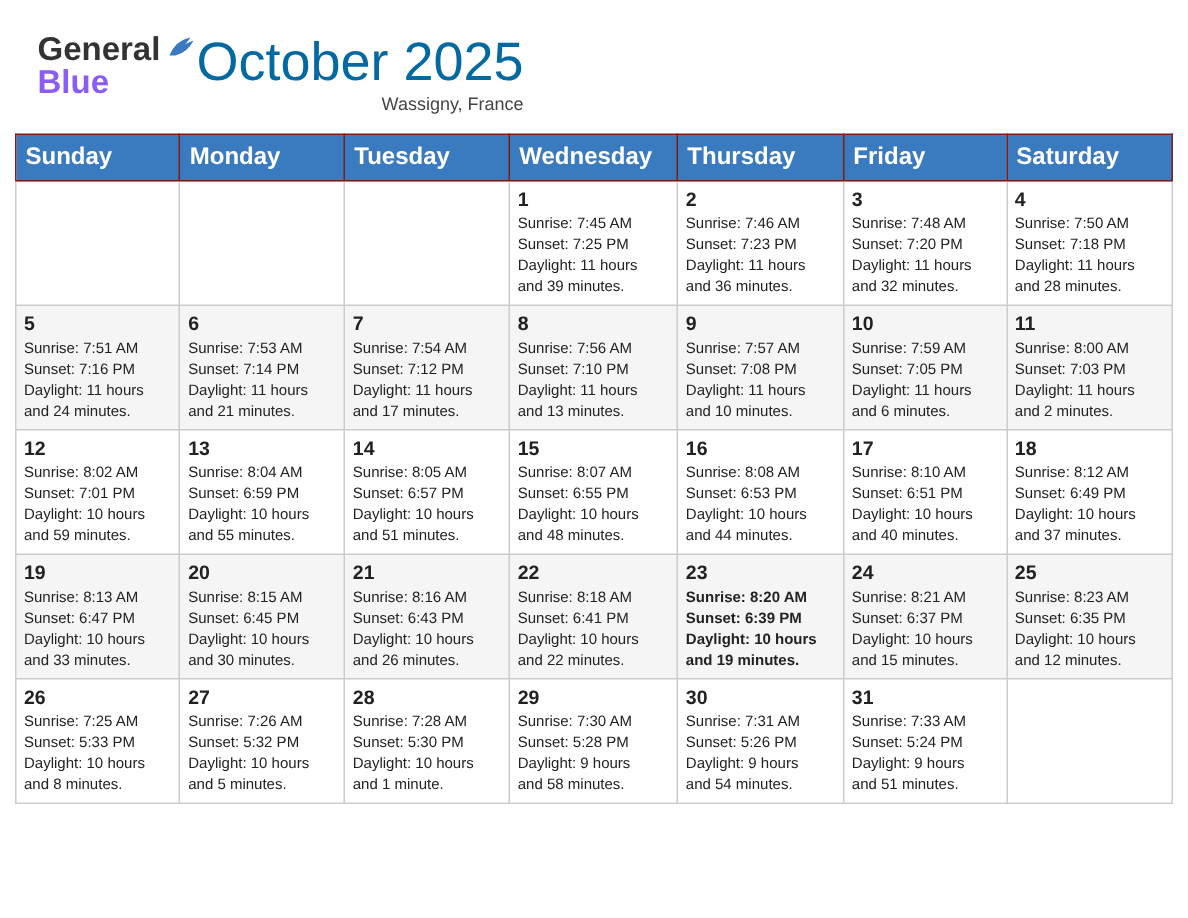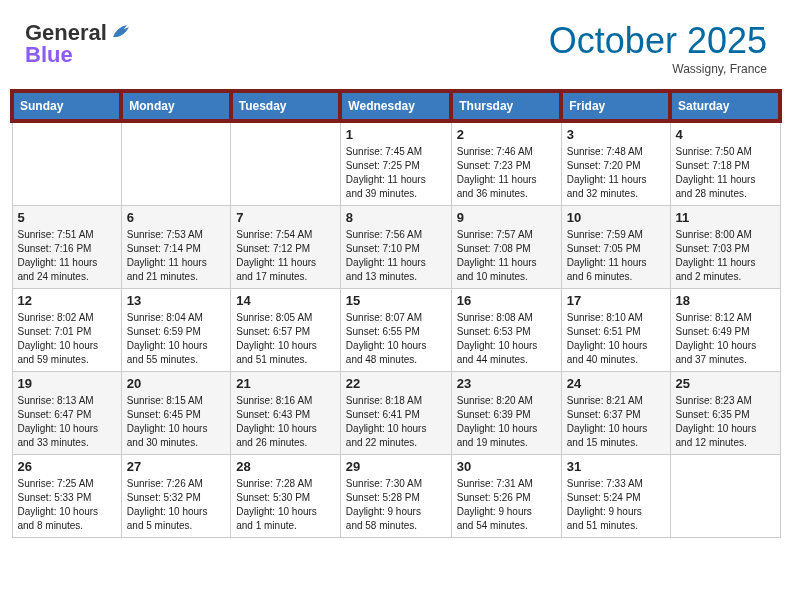--- a/index.html
+++ b/index.html
@@ -5,21 +5,20 @@
     * { box-sizing: border-box; margin: 0; padding: 0; }
     body {
       font-family: Arial, sans-serif;
       background: #fff;
       width: 792px;
       min-height: 612px;
       padding: 10px;
     }
     .header {
       display: flex;
-      justify-content: space-between;
       align-items: flex-start;
       padding: 10px 15px 5px 15px;
     }
     .logo {
       display: flex;
       flex-direction: column;
       align-items: flex-start;
     }
     .logo-row {
       display: flex;
@@ -41,23 +40,23 @@
       width: 100%;
       border-collapse: collapse;
       border: 1px solid #ccc;
       margin-top: 8px;
     }
     .calendar th {
       background-color: #3a7abf;
       color: white;
       text-align: left;
       padding: 6px 6px;
-      font-size: 12px;
+      font-size: 16px;
       font-weight: bold;
-      border: 4px solid #7f1d1d;
+      border: 1px solid #7f1d1d;
     }
     .calendar td {
       border: 1px solid #ccc;
       vertical-align: top;
       padding: 4px 5px;
       width: 113px;
       min-height: 80px;
       font-size: 10px;
       color: #222;
       background: #fff;
@@ -273,21 +272,21 @@
         </td>
         <td>
           <span class="day-num">22</span>
           <div class="day-info" style="white-space: pre-line;">Sunrise: 8:18 AM
 Sunset: 6:41 PM
 Daylight: 10 hours
 and 22 minutes.</div>
         </td>
         <td>
           <span class="day-num">23</span>
-          <div class="day-info" style="white-space: pre-line;">Sunrise: 8:20 AM
+          <div class="day-info" style="white-space: pre-line; font-weight: bold;">Sunrise: 8:20 AM
 Sunset: 6:39 PM
 Daylight: 10 hours
 and 19 minutes.</div>
         </td>
         <td>
           <span class="day-num">24</span>
           <div class="day-info" style="white-space: pre-line;">Sunrise: 8:21 AM
 Sunset: 6:37 PM
 Daylight: 10 hours
 and 15 minutes.</div>

